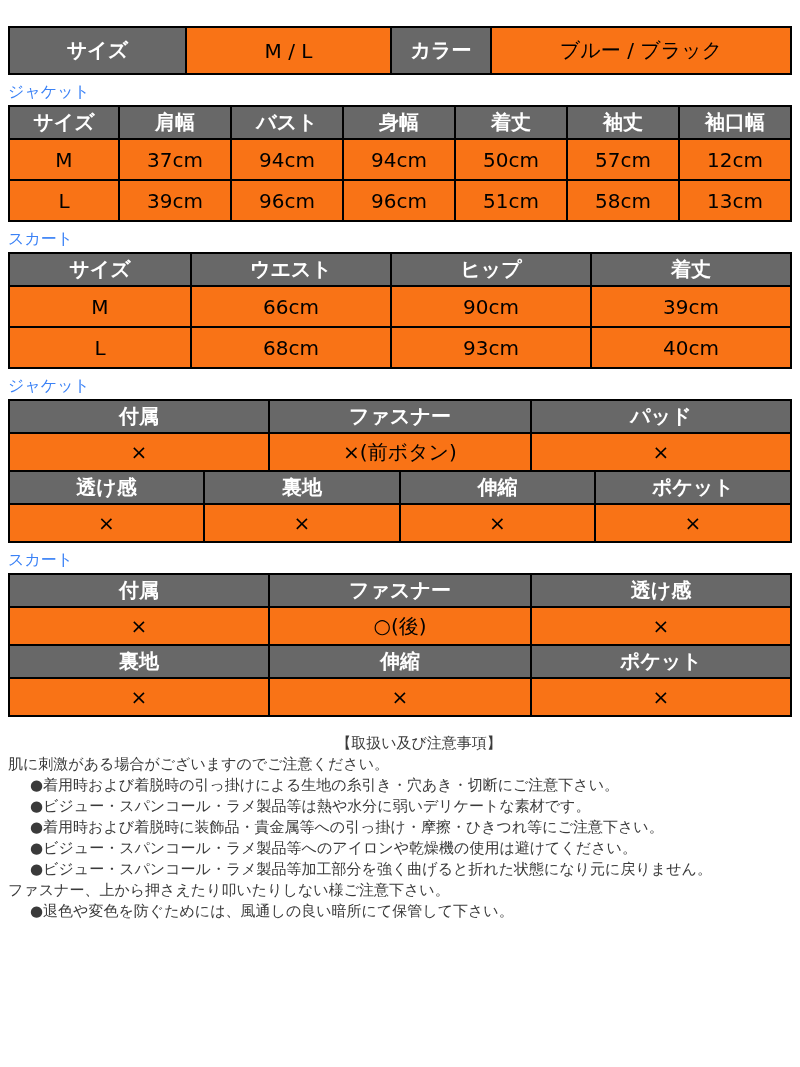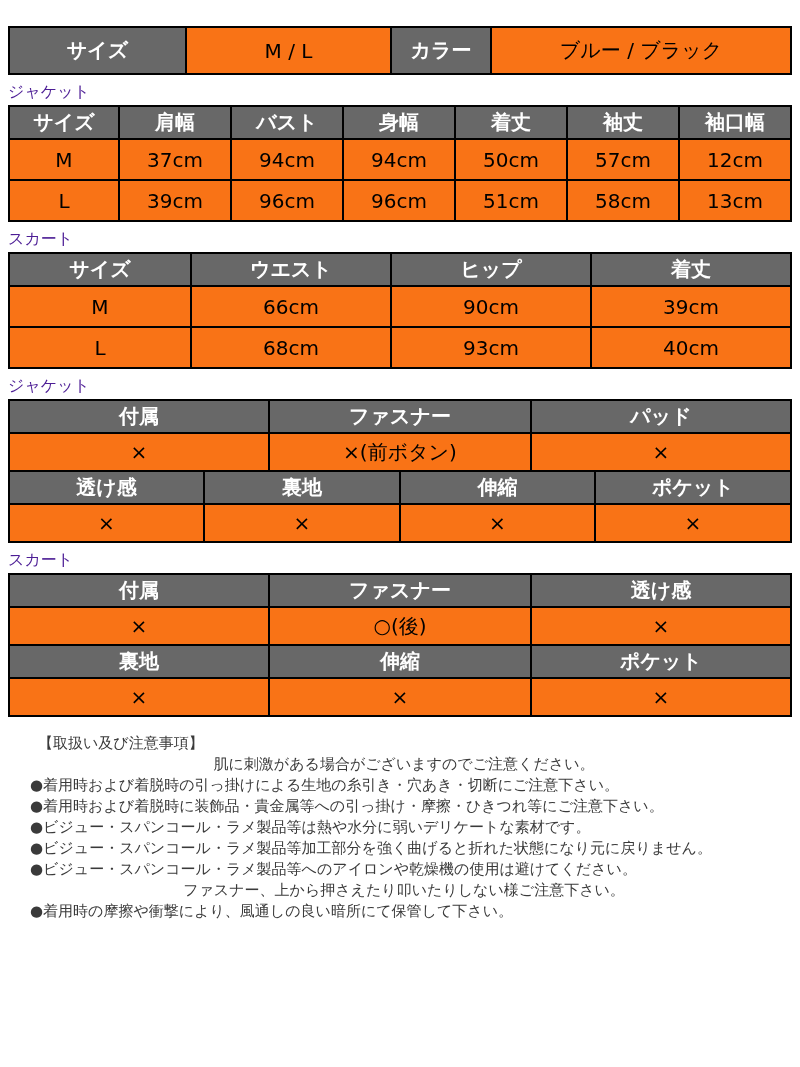--- a/index.html
+++ b/index.html
@@ -12,26 +12,26 @@
   table.t td{
     border:2px solid #000;text-align:center;vertical-align:middle;
     overflow:hidden;white-space:nowrap;
   }
   td.h{background:#686868;color:#ffffff;font-weight:bold;font-size:20px;}
   td.v{background:#f97316;color:#000000;font-size:20px;font-weight:normal;}
   .top td{height:43px;}
   tr.head td{height:29px;}
   tr.val td{height:37px;}
   tr.sval td{height:34px;}
-  .sec-label{font-size:16px;color:#4c1d95;margin:7px 0 3px 0;line-height:20px;}
+  .sec-label{font-size:16px;color:#3b82f6;margin:7px 0 3px 0;line-height:20px;}
   .half2{margin-top:-2px;}
   .notes{margin-top:16px;font-size:15px;line-height:21px;color:#3a3a3a;}
-  .notes .heading{padding-left:30px;}
+  .notes .heading{padding-left:30px;text-align:center;}
   .notes .bullet{padding-left:22px;}
-  .notes .cont{padding-left:0;text-align:center;}
+  .notes .cont{padding-left:0;}
 </style>
 </head>
 <body>
 
 <div class="page">
 
   <table class="t top">
     <colgroup>
         <col style="width:177px">
         <col style="width:205px">
@@ -200,21 +200,21 @@
       <td class="v">×</td>
       <td class="v">×</td>
     </tr>
   </tbody>
     </table>
 
   <div class="notes">
     <div class="heading">【取扱い及び注意事項】</div>
     <div class="cont">肌に刺激がある場合がございますのでご注意ください。</div>
     <div class="bullet">●着用時および着脱時の引っ掛けによる生地の糸引き・穴あき・切断にご注意下さい。</div>
+    <div class="bullet">●ビジュー・スパンコール・ラメ製品等は熱や水分に弱いデリケートな素材です。</div>
     <div class="bullet">●着用時および着脱時に装飾品・貴金属等への引っ掛け・摩擦・ひきつれ等にご注意下さい。</div>
-    <div class="bullet">●ビジュー・スパンコール・ラメ製品等は熱や水分に弱いデリケートな素材です。</div>
+    <div class="bullet">●ビジュー・スパンコール・ラメ製品等へのアイロンや乾燥機の使用は避けてください。</div>
     <div class="bullet">●ビジュー・スパンコール・ラメ製品等加工部分を強く曲げると折れた状態になり元に戻りません。</div>
-    <div class="bullet">●ビジュー・スパンコール・ラメ製品等へのアイロンや乾燥機の使用は避けてください。</div>
     <div class="cont">ファスナー、上から押さえたり叩いたりしない様ご注意下さい。</div>
-    <div class="bullet">●着用時の摩擦や衝撃により、風通しの良い暗所にて保管して下さい。</div>
+    <div class="bullet">●退色や変色を防ぐためには、風通しの良い暗所にて保管して下さい。</div>
   </div>
 
 </div>
 
 </body></html>

